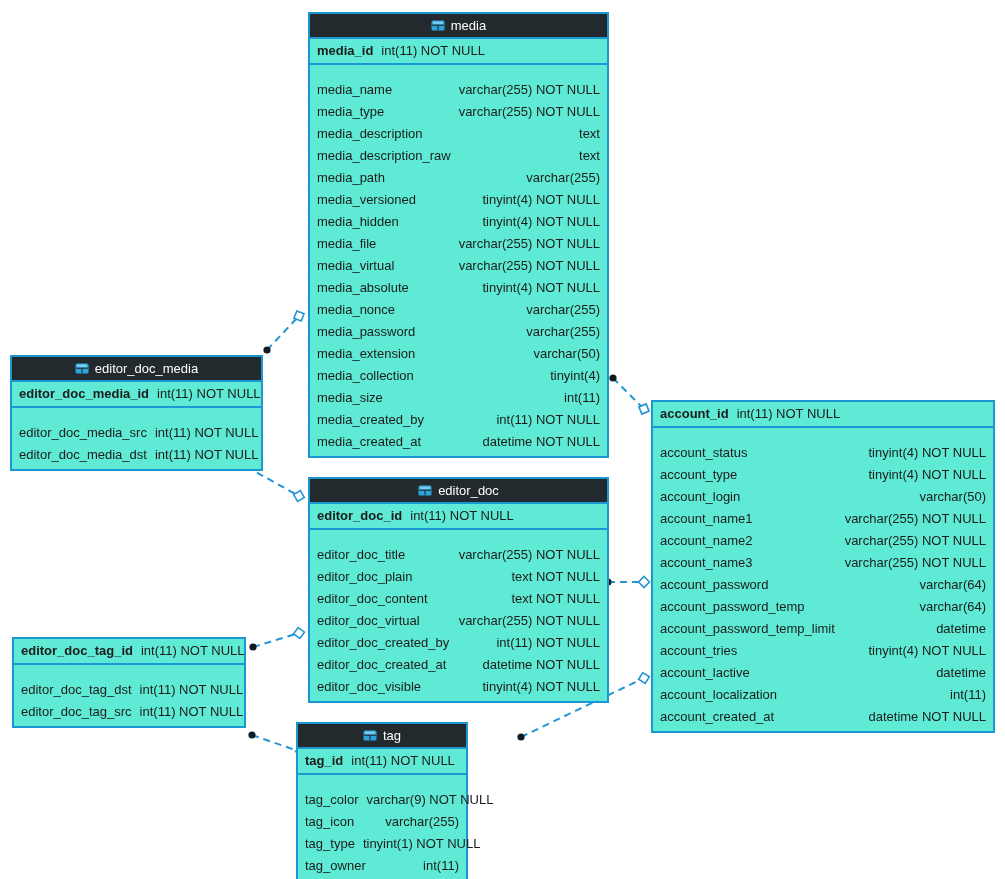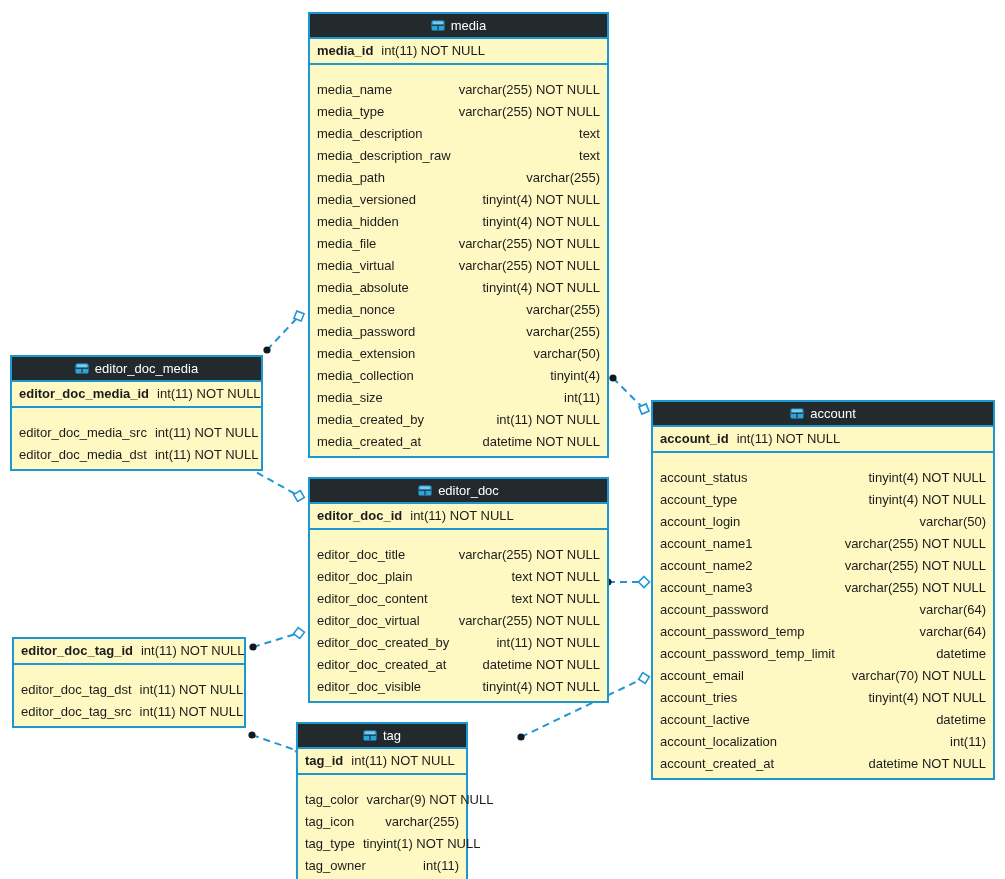--- a/index.html
+++ b/index.html
@@ -13,21 +13,21 @@
     width:1005px;height:879px;
     background:#ffffff;
     font-family:"Liberation Sans", sans-serif;
     overflow:hidden;
   }
   svg.links{position:absolute;left:0;top:0;width:1005px;height:879px;}
   .db-table{
     position:absolute;
     box-sizing:border-box;
     border:2px solid var(--blue);
-    background:#fef9c3;
+    background:#5eead4;
     font-size:13px;
     color:var(--text);
   }
   .db-header{
     height:23px;
     background:var(--header-bg);
     color:#ffffff;
     border-bottom:2px solid var(--blue);
     display:flex;
     align-items:center;
@@ -310,31 +310,20 @@
           <span class="col-type">tinyint(1) NOT NULL</span>
         </div>
         <div class="col-row">
           <span class="col-name">tag_owner</span>
           <span class="col-type">int(11)</span>
         </div>
       </div>
   </div>
 
   <div class="db-table" style="left: 651px; top: 400px; width: 344px;">
-    <div class="db-header">
-      <span class="tbl-icon">
-          <svg width="14" height="11" viewBox="0 0 14 11">
-            <rect x="0.5" y="0.5" width="13" height="10" rx="1.6" fill="#2ba3db"></rect>
-            <rect x="2" y="1.6" width="10" height="2.6" rx="0.6" fill="#79cbed"></rect>
-            <line x1="1" y1="5.2" x2="13" y2="5.2" stroke="#222a2e" stroke-width="1.1"></line>
-            <line x1="7" y1="5.2" x2="7" y2="10" stroke="#222a2e" stroke-width="1.1"></line>
-          </svg>
-        </span>
-      <span>account</span>
-    </div>
     <div class="pk-row">
       <span class="col-name">account_id</span>
       <span class="col-type">int(11) NOT NULL</span>
     </div>
     <div class="rows">
         <div class="col-row">
           <span class="col-name">account_status</span>
           <span class="col-type">tinyint(4) NOT NULL</span>
         </div>
         <div class="col-row">
@@ -363,24 +352,20 @@
         </div>
         <div class="col-row">
           <span class="col-name">account_password_temp</span>
           <span class="col-type">varchar(64)</span>
         </div>
         <div class="col-row">
           <span class="col-name">account_password_temp_limit</span>
           <span class="col-type">datetime</span>
         </div>
         <div class="col-row">
-          <span class="col-name">account_email</span>
-          <span class="col-type">varchar(70) NOT NULL</span>
-        </div>
-        <div class="col-row">
           <span class="col-name">account_tries</span>
           <span class="col-type">tinyint(4) NOT NULL</span>
         </div>
         <div class="col-row">
           <span class="col-name">account_lactive</span>
           <span class="col-type">datetime</span>
         </div>
         <div class="col-row">
           <span class="col-name">account_localization</span>
           <span class="col-type">int(11)</span>

